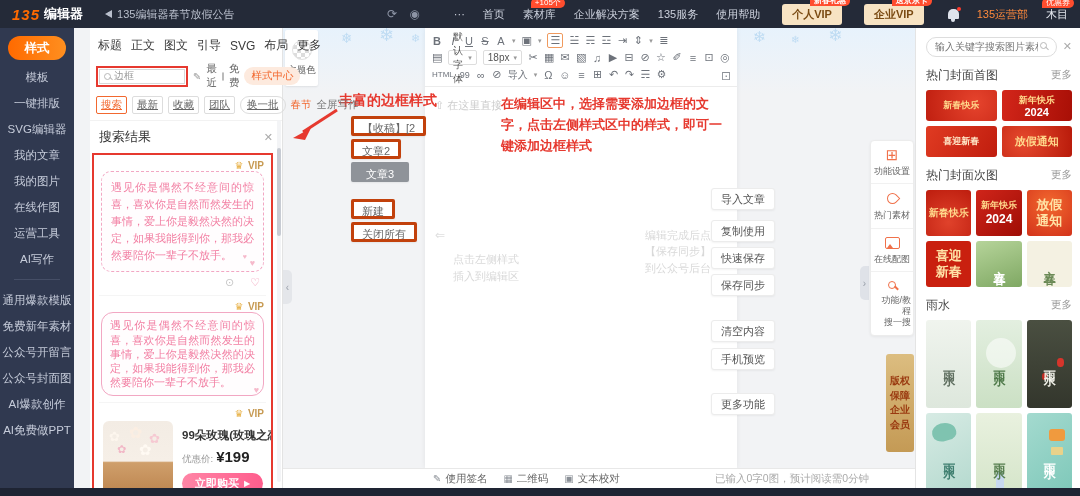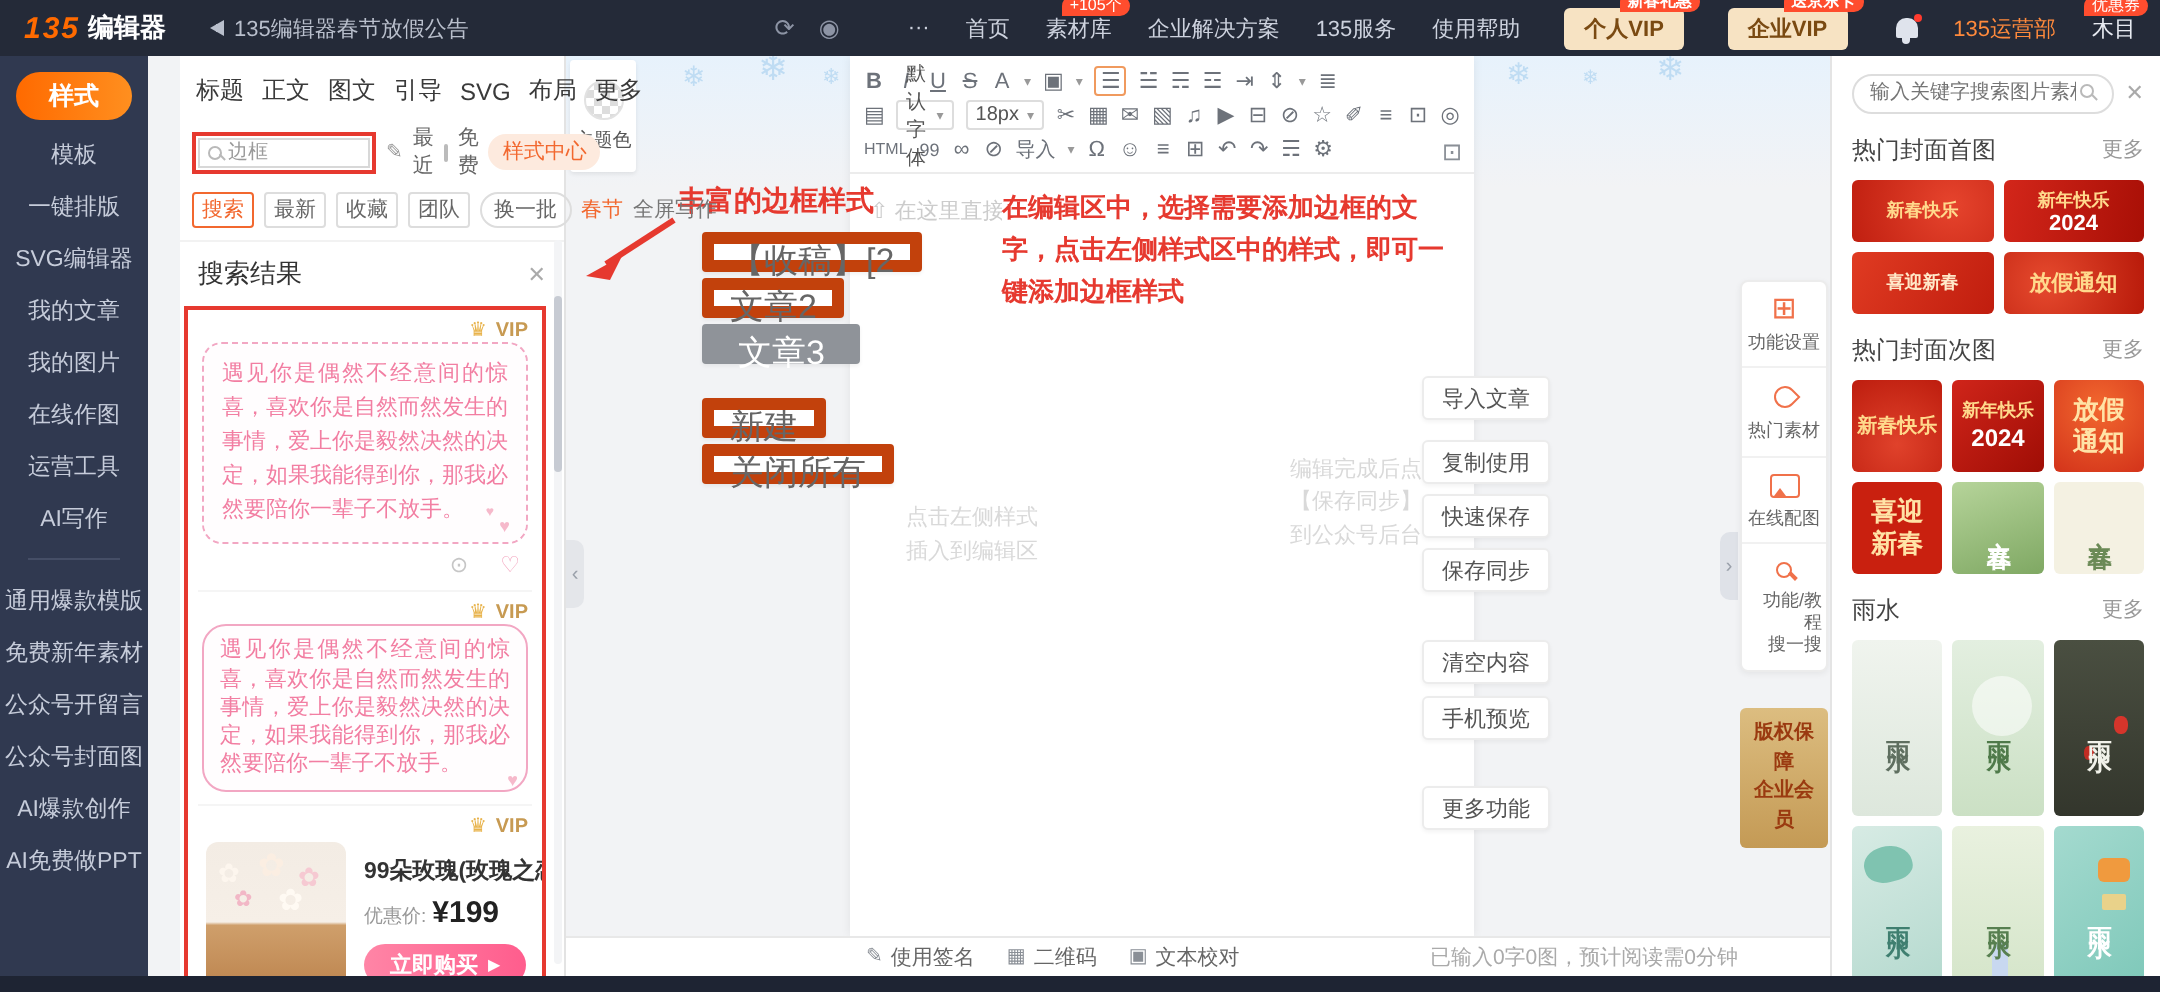--- a/index.html
+++ b/index.html
@@ -48,21 +48,21 @@
   .tab { cursor:pointer; white-space:nowrap;}
   .srow { display:flex; align-items:center; gap:5px; padding:2px 6px 5px; font-size:10.5px; color:#666; }
   .red-out { border:2px solid #e6392f; padding:1px; display:flex; align-items:center; background:#fff;}
   .srch { width:86px; height:15px; border:1px solid #d8d8d8; font-size:10px; color:#9a9a9a; padding:0 3px 0 14px; outline:none;}
   .mag { width:7px; height:7px; border:1.4px solid #b9b9b9; border-radius:50%; position:relative; }
   .mag:after { content:''; position:absolute; width:4px; height:1.4px; background:#b9b9b9; transform:rotate(45deg); right:-3.4px; bottom:-1px;}
   .mag.in-s { position:absolute; margin-left:5px; }
   .cb { width:9px; height:9px; border:1px solid #bbb; display:inline-block; border-radius:1px; background:#fff;}
   .sc-pill { background:#fdeade; color:#f2682f; border-radius:9px; padding:2px 7px; font-size:10.5px; white-space:nowrap; cursor:pointer;}
   .frow { display:flex; align-items:center; gap:5px; padding:1px 6px 6px; font-size:10.5px; color:#666; border-bottom:1px solid #f2f2f2;}
-  .chip { border:1px solid #ddd; padding:1px 4px; border-radius:2px; cursor:pointer; white-space:nowrap;}
+  .chip { border:1px solid #ddd; padding:1px 4px; border-radius:2px; cursor:pointer; white-space:nowrap;text-decoration:underline;}
   .chip.on { border-color:#f2682f; color:#f2682f; }
   .chip.round { border-radius:9px; padding:1px 6px;}
   .lnk-orange { color:#f2682f; cursor:pointer; white-space:nowrap;}
   .lnk-gray { color:#777; cursor:pointer; white-space:nowrap;}
   .rtitle { display:flex; justify-content:space-between; align-items:center; padding:7px 9px 5px; font-size:13px; color:#333;}
   .x { color:#aaa; font-size:11px; cursor:pointer;}
   .results { margin:2px 9px 0 2px; border:2px solid #e6392f; background:#fff; height:366px; overflow:hidden; padding:0 5px;}
   .card { padding:2px 2px 6px; border-bottom:1px solid #f5f5f5;}
   .vip-row { text-align:right; height:14px; line-height:14px;}
   .crown { color:#e8b34b; font-size:10px; }
@@ -115,22 +115,22 @@
   .tb-full { position:absolute; right:6px; bottom:3px; color:#8a8f96; font-size:12px; cursor:pointer;}
   .phold { position:absolute; left:10px; top:70px; color:#ccc; font-size:11px; white-space:nowrap; width:66px; overflow:hidden;}
   .tip-red { position:absolute; left:76px; top:66px; width:228px; color:#e6392f; font-weight:bold;
              font-size:13px; line-height:1.6; z-index:5;}
   .hint { color:#d9d9d9; font-size:11px; line-height:1.5; white-space:pre-line; }
   .hint-l { position:absolute; left:28px; top:190px; }
   .hint-l .ar { position:absolute; left:-18px; top:8px; font-size:12px; color:#e0e0e0;}
   .hint-r { position:absolute; right:26px; top:182px; text-align:left;}
   .hint-r .ar { position:absolute; right:-18px; top:14px; font-size:12px; color:#e0e0e0;}
   .doc-col { position:absolute; left:68px; top:88px; z-index:6; display:flex; flex-direction:column; align-items:flex-start;}
-  .doc-btn { background:#fff; border:6px solid #c2410c; box-shadow:0 1px 2px rgba(0,0,0,.06); color:#666;
-             font-size:17px; height:20px; line-height:18px; padding:0 8px; border-radius:2px; margin-bottom:3px;
+  .doc-btn { background:#fff; border:3px solid #c2410c; box-shadow:0 1px 2px rgba(0,0,0,.06); color:#666;
+             font-size:11px; height:20px; line-height:18px; padding:0 8px; border-radius:2px; margin-bottom:3px;
              cursor:pointer; white-space:nowrap;}
   .doc-btn.active { background:#8f9399; border-color:#8f9399; color:#fff; padding:0 12px;}
   .gap14 { height:14px; }
   .anno-lb { position:absolute; left:56px; top:64px; color:#e6392f; font-weight:bold; font-size:14px; z-index:8; white-space:nowrap;}
   .anno-arrow { position:absolute; left:6px; top:76px; z-index:8; }
   .abtns { position:absolute; left:428px; top:160px; display:flex; flex-direction:column; z-index:6;}
   .abtn { width:64px; height:22px; background:#fff; border:1px solid #ececec; border-radius:3px;
           box-shadow:0 1px 2px rgba(0,0,0,.05); color:#555; font-size:11px; display:flex; align-items:center;
           justify-content:center; cursor:pointer; }
   .mt10{margin-top:10px;} .mt5{margin-top:5px;} .mt24{margin-top:24px;} .mt6{margin-top:6px;} .mt23{margin-top:23px;}
@@ -146,21 +146,21 @@
   .rail-it { padding:7px 2px 6px; border-bottom:1px solid #f1f1f1; display:flex; flex-direction:column;
              align-items:center; gap:4px; cursor:pointer;}
   .rail-it:last-child { border-bottom:none; }
   .rail-lb { font-size:9px; color:#666; text-align:right; white-space:pre-line; line-height:1.25;}
   .ric-grid { color:#f0714a; font-size:15px; line-height:14px;}
   .flame { width:11px; height:11px; border:1.6px solid #f0714a; border-radius:50% 0 50% 50%; transform:rotate(45deg); margin:2px;}
   .pic { width:15px; height:12px; border:1.6px solid #f0714a; border-radius:2px; position:relative; margin:1px;}
   .pic:after { content:''; position:absolute; left:1px; bottom:0; border:3px solid transparent; border-bottom:4px solid #f0714a;}
   .magO { width:8px; height:8px; border:1.8px solid #f0714a; border-radius:50%; position:relative; margin:2px;}
   .magO:after { content:''; position:absolute; width:5px; height:1.8px; background:#f0714a; transform:rotate(45deg); right:-4px; bottom:-1.4px;}
-  .rail-vip { position:absolute; right:1px; top:326px; width:44px; padding:6px 3px; border-radius:3px;
+  .rail-vip { position:absolute; right:1px; top:326px; width:28px; padding:20px 3px; border-radius:3px;
               background:linear-gradient(#dcbd80,#c49a55); color:#9a3a10; font-size:10px; font-weight:bold;
               text-align:center; white-space:pre-line; line-height:1.45; cursor:pointer; z-index:8;}
   .rail-handle { position:absolute; right:46px; top:238px; width:9px; height:34px; background:#dfe2e8;
                  border-radius:5px 0 0 5px; display:flex; align-items:center; justify-content:center;
                  color:#9aa0aa; font-size:10px; cursor:pointer; z-index:8;}
 
   
   .ip { position:absolute; right:0; top:28px; width:165px; height:460px; background:#fff;
         border-left:1px solid #e4e4e4; padding:8px 8px 0 10px; overflow:hidden; z-index:10;}
   .ip-srow { display:flex; align-items:center; gap:6px; }

